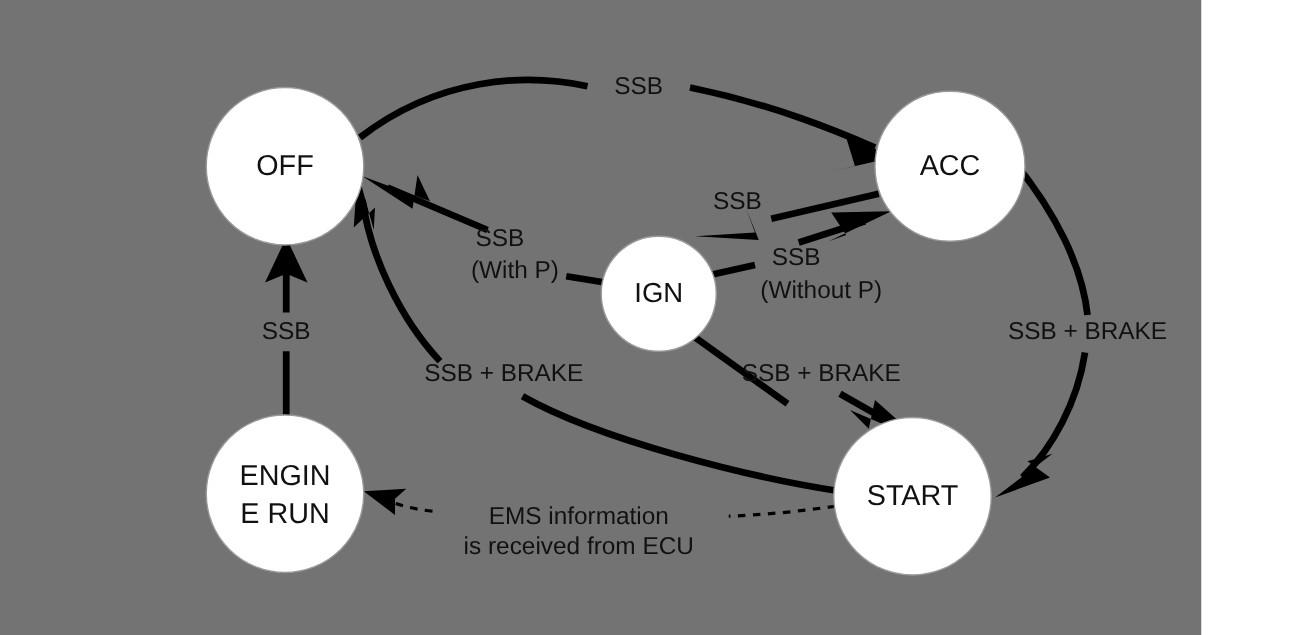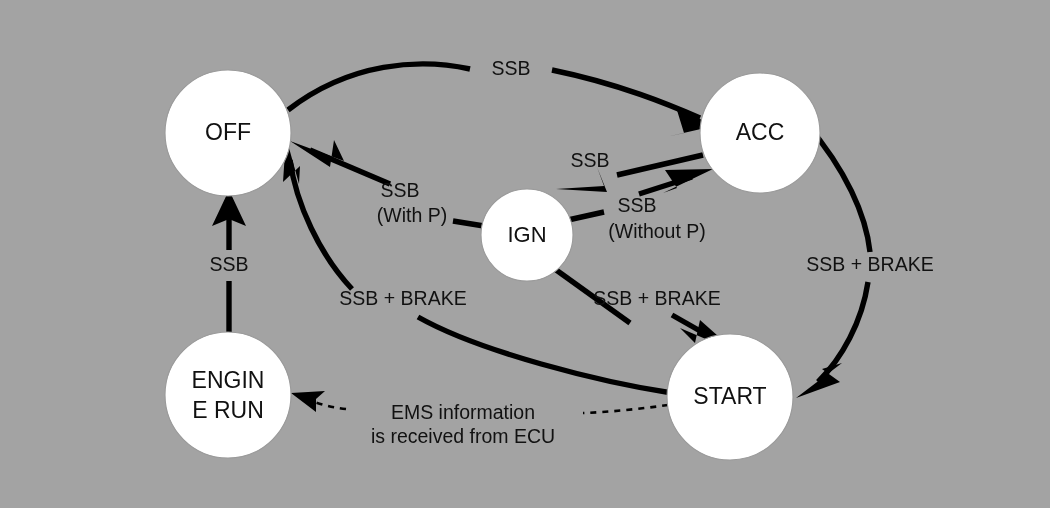--- a/index.html
+++ b/index.html
@@ -2,23 +2,23 @@
 <html><head>
 <meta charset="utf-8">
 <style>
   html, body {
     margin: 0;
     padding: 0;
     background: #ffffff;
   }
   #canvas {
     position: relative;
-    width: 1050px;
+    width: 961px;
     height: 508px;
-    background: #a3a3a3;
+    background: #737373;
     font-family: "Liberation Sans", sans-serif;
   }
   svg#diagram {
     position: absolute;
     top: 0;
     left: 0;
     width: 1050px;
     height: 508px;
   }
   .node-circle {

